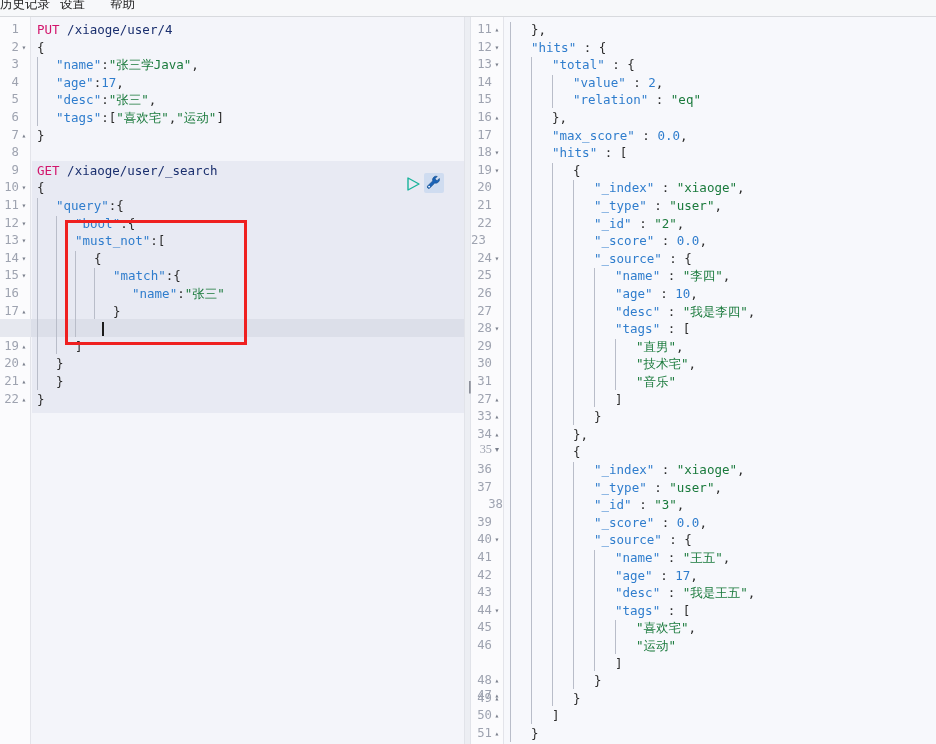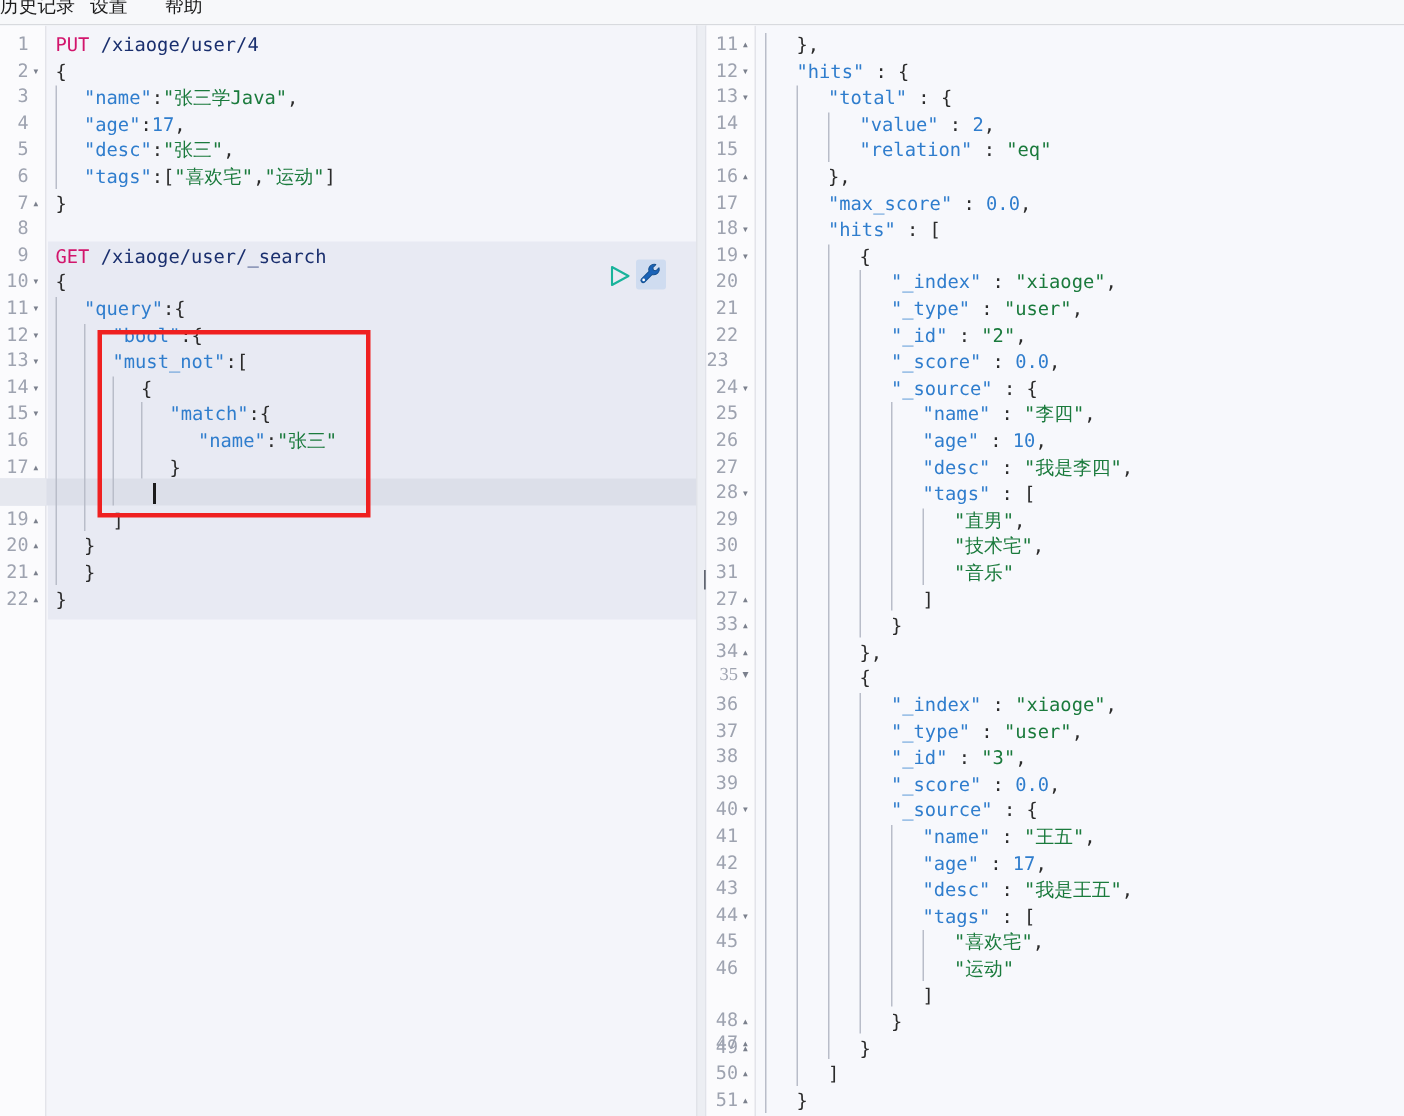--- a/index.html
+++ b/index.html
@@ -317,21 +317,21 @@
         <div class="gln rg" style="top: 303.2px;"><span class="num" style="margin-right: 11px;">28</span><span class="fold">▾</span></div>
         <div class="gln rg" style="top: 320.8px;"><span class="num" style="margin-right: 11px;">29</span></div>
         <div class="gln rg" style="top: 338.4px;"><span class="num" style="margin-right: 11px;">30</span></div>
         <div class="gln rg" style="top: 356px;"><span class="num" style="margin-right: 11px;">31</span></div>
         <div class="gln rg" style="top: 373.6px;"><span class="num" style="margin-right: 11px;">27</span><span class="fold">▴</span></div>
         <div class="gln rg" style="top: 391.2px;"><span class="num" style="margin-right: 11px;">33</span><span class="fold">▴</span></div>
         <div class="gln rg" style="top: 408.8px;"><span class="num" style="margin-right: 11px;">34</span><span class="fold">▴</span></div>
         <div class="gln rg" style="top: 424px; font-family: Liberation Serif, serif;"><span class="num" style="margin-right: 11px;">35</span><span class="fold">▾</span></div>
         <div class="gln rg" style="top: 444px;"><span class="num" style="margin-right: 11px;">36</span></div>
         <div class="gln rg" style="top: 461.6px;"><span class="num" style="margin-right: 11px;">37</span></div>
-        <div class="gln rg" style="top: 479.2px;"><span class="num" style="margin-right: 11px;">38</span></div>
+        <div class="gln rg" style="top: 479.2px;"><span class="num" style="">38</span></div>
         <div class="gln rg" style="top: 496.8px;"><span class="num" style="margin-right: 11px;">39</span></div>
         <div class="gln rg" style="top: 514.4px;"><span class="num" style="margin-right: 11px;">40</span><span class="fold">▾</span></div>
         <div class="gln rg" style="top: 532px;"><span class="num" style="margin-right: 11px;">41</span></div>
         <div class="gln rg" style="top: 549.6px;"><span class="num" style="margin-right: 11px;">42</span></div>
         <div class="gln rg" style="top: 567.2px;"><span class="num" style="margin-right: 11px; text-align: right;">43</span></div>
         <div class="gln rg" style="top: 584.8px;"><span class="num" style="margin-right: 11px;">44</span><span class="fold">▾</span></div>
         <div class="gln rg" style="top: 602.4px;"><span class="num" style="margin-right: 11px;">45</span></div>
         <div class="gln rg" style="top: 620px;"><span class="num" style="margin-right: 11px;">46</span></div>
         <div class="gln rg" style="top: 670px;"><span class="num" style="margin-right: 11px;">47</span><span class="fold">▴</span></div>
         <div class="gln rg" style="top: 655.2px;"><span class="num" style="margin-right: 11px;">48</span><span class="fold">▴</span></div>

